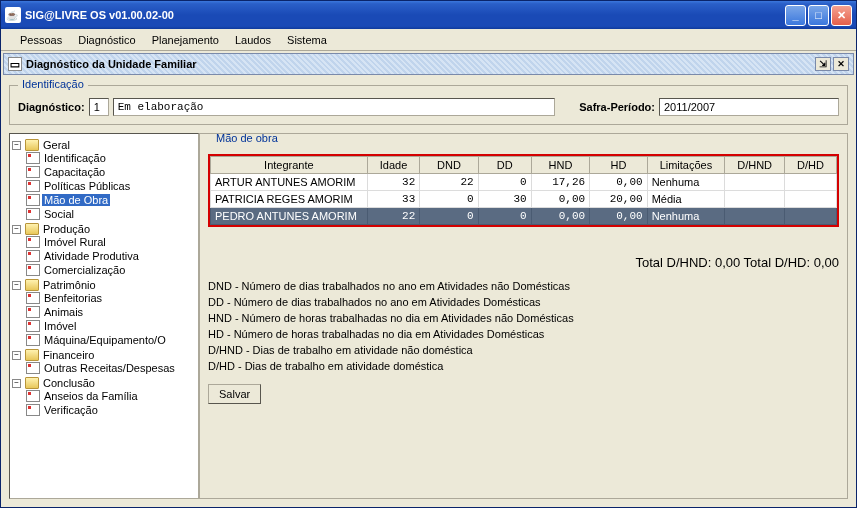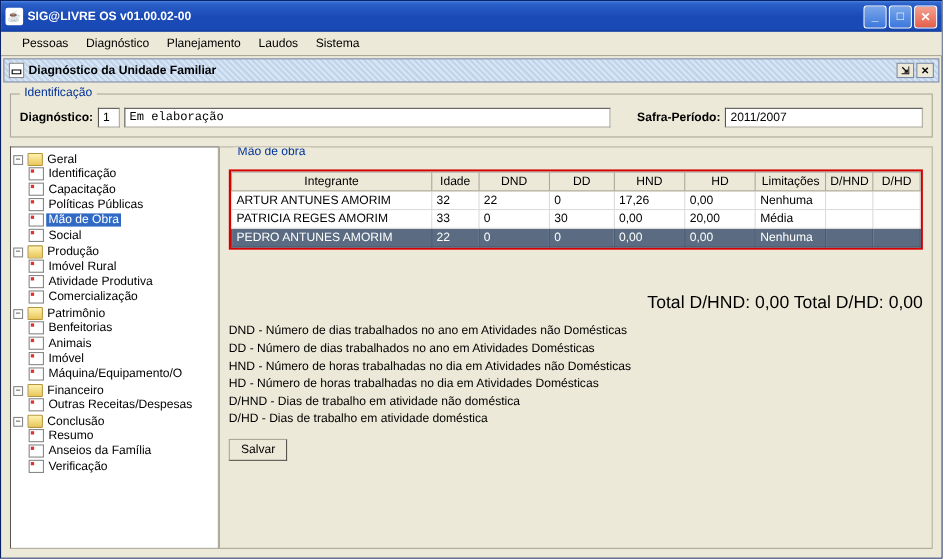--- a/index.html
+++ b/index.html
@@ -33,25 +33,25 @@
 .tree .icon { width: 14px; height: 12px; display: inline-block; }
 .tree .icon.folder { background: linear-gradient(to bottom, #fff2b0, #e8c75a); border: 1px solid #b8953a; border-radius: 1px; }
 .tree .icon.doc { background: #fff; border: 1px solid #888; position: relative; }
 .tree .icon.doc::after { content: ''; position: absolute; top: 1px; left: 1px; width: 3px; height: 3px; background: #d33; }
 .tree .lbl { padding: 0 2px; }
 .tree .lbl.selected { background: #316ac5; color: #fff; }
 .main-panel { flex: 1; border: 1px solid #aca899; padding: 8px; position: relative; overflow: hidden; }
 .main-panel .legend { position: absolute; top: -2px; left: 12px; background: #ece9d8; padding: 0 4px; color: #003399; }
 .table-wrap { border: 2px solid #d40000; margin-top: 12px; background: #fff; }
 table { width: 100%; border-collapse: collapse; }
-thead th { background: #ece9d8; border: 1px solid #aca899; padding: 2px 0; font-weight: normal; text-align: center; }
+thead th { background: #ece9d8; border: 1px solid #aca899; padding: 2px 12px; font-weight: normal; text-align: center; }
 tbody td { border: 1px solid #dcdcdc; padding: 2px 4px; height: 16px; }
 tbody tr.selected td { background: #5a6b82; color: #fff; border-color: #4a5b72; }
-tbody td.num { text-align: left; }
-.totals { text-align: right; margin-top: 40px; font-size: 16px; }
+tbody td.num { text-align: right; font-family: Liberation Mono, monospace; }
+.totals { text-align: right; margin-top: 28px; font-size: 13px; }
 .legend-lines { margin-top: 10px; }
 .legend-lines div { margin: 4px 0; }
 .save-btn { margin-top: 8px; padding: 3px 10px; background: #ece9d8; border: 1px outset #aca899; cursor: pointer; }
 </style>
 </head>
 <body>
 
 <div class="window">
   <div class="titlebar">
     <span class="java-icon">☕</span>
@@ -209,26 +209,20 @@
                 </li>
             </ul>
           </li>
           <li>
             <div class="node">
                 <span class="exp">−</span>
                 <span class="icon folder"></span>
                 <span class="lbl">Conclusão</span>
               </div>
             <ul>
-              <li>
-                  <div class="node">
-                    <span class="icon doc"></span>
-                    <span class="lbl">Resumo</span>
-                  </div>
-                </li>
               <li>
                   <div class="node">
                     <span class="icon doc"></span>
                     <span class="lbl">Anseios da Família</span>
                   </div>
                 </li>
               <li>
                   <div class="node">
                     <span class="icon doc"></span>
                     <span class="lbl">Verificação</span>

